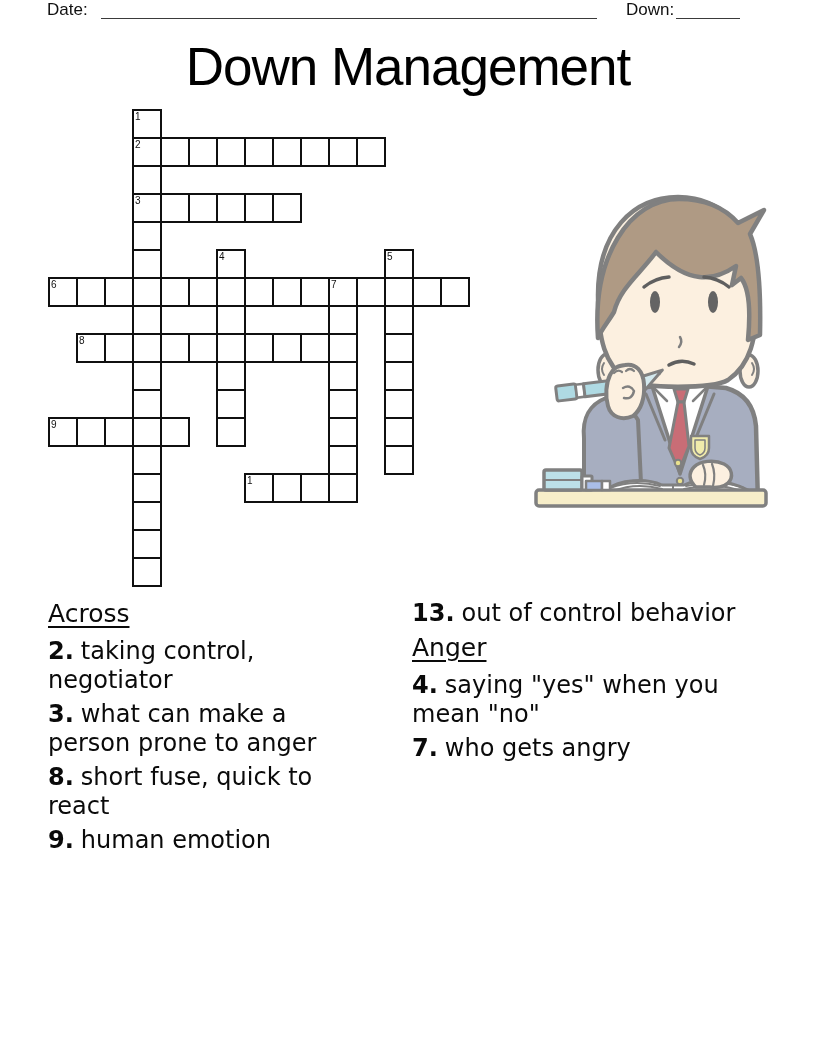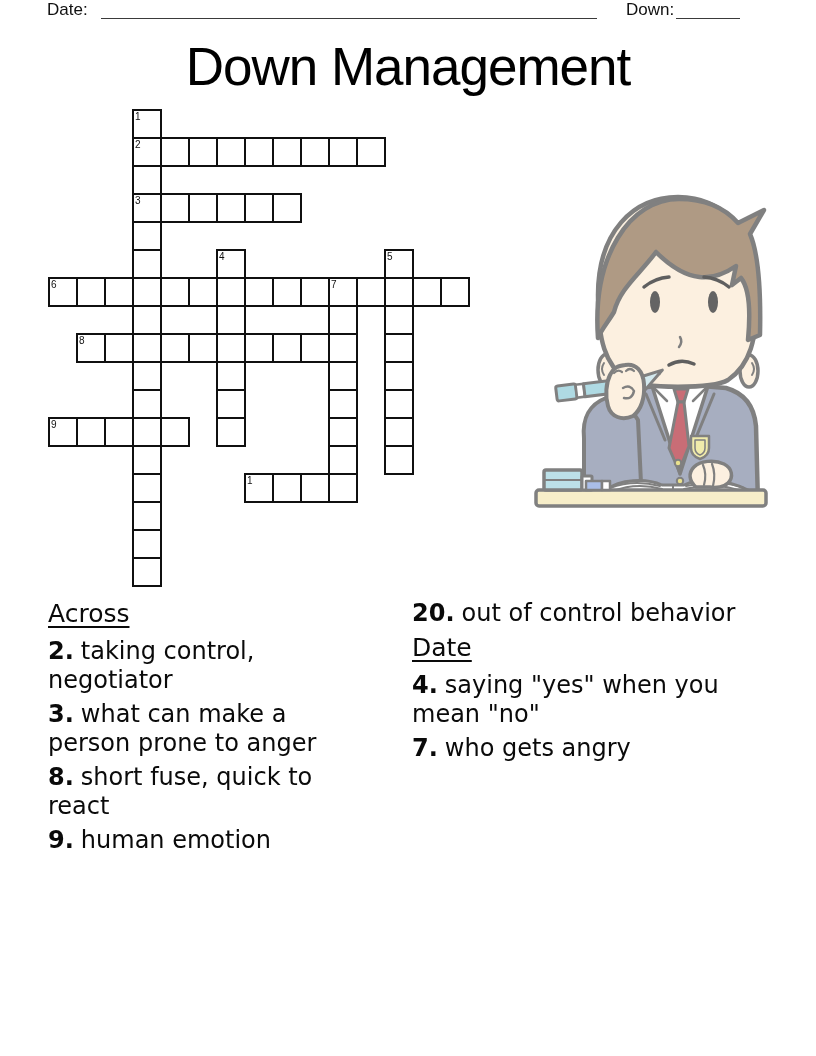--- a/index.html
+++ b/index.html
@@ -240,22 +240,22 @@
     <div>
         <div class="clue"><span class="cnum">2.</span>taking control, negotiator</div>
         <div class="clue"><span class="cnum">3.</span>what can make a person prone to anger</div>
         <div class="clue"><span class="cnum">8.</span>short fuse, quick to react</div>
         <div class="clue"><span class="cnum">9.</span>human emotion</div>
       </div>
   </div>
 
   <div class="clue-col col-right">
     <div>
-        <div class="clue"><span class="cnum">20.</span>out of control behavior</div>
-      </div>
-    <div class="clue-heading down">Date</div>
+        <div class="clue"><span class="cnum">13.</span>out of control behavior</div>
+      </div>
+    <div class="clue-heading down">Anger</div>
     <div>
         <div class="clue"><span class="cnum">4.</span>saying "yes" when you mean "no"</div>
         <div class="clue"><span class="cnum">7.</span>who gets angry</div>
       </div>
   </div>
 
 </div>
 
 </body></html>

